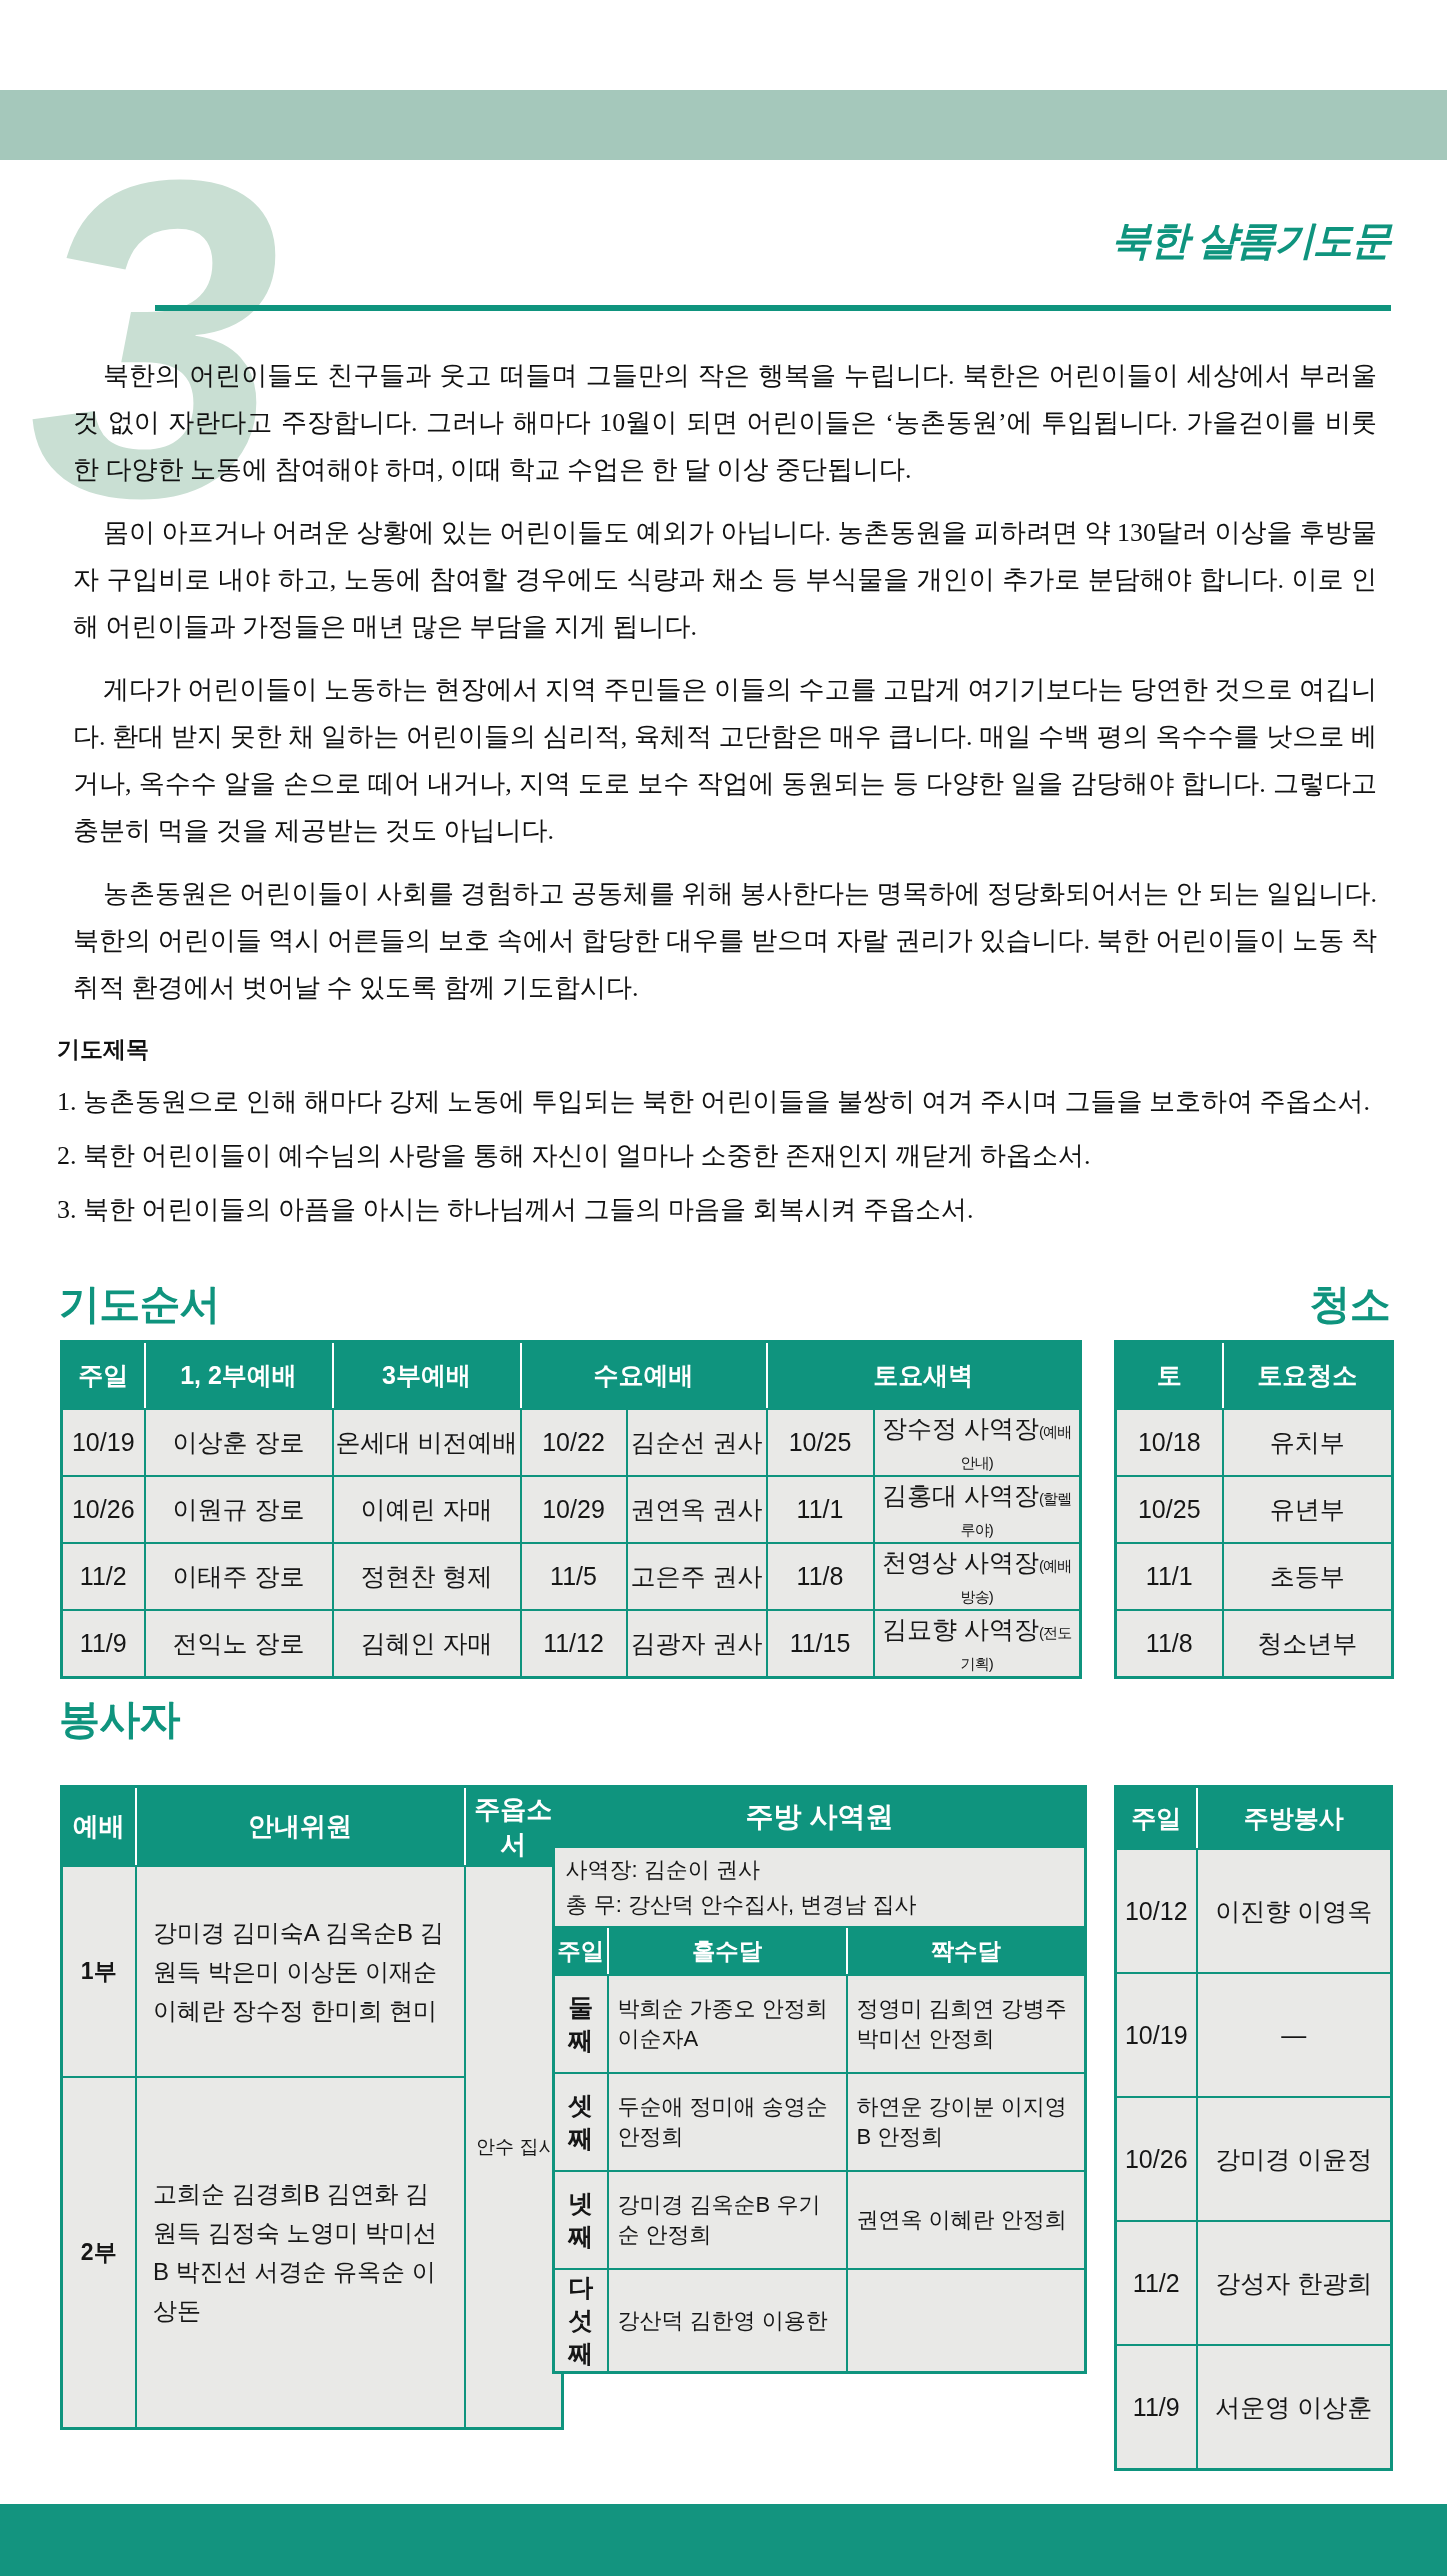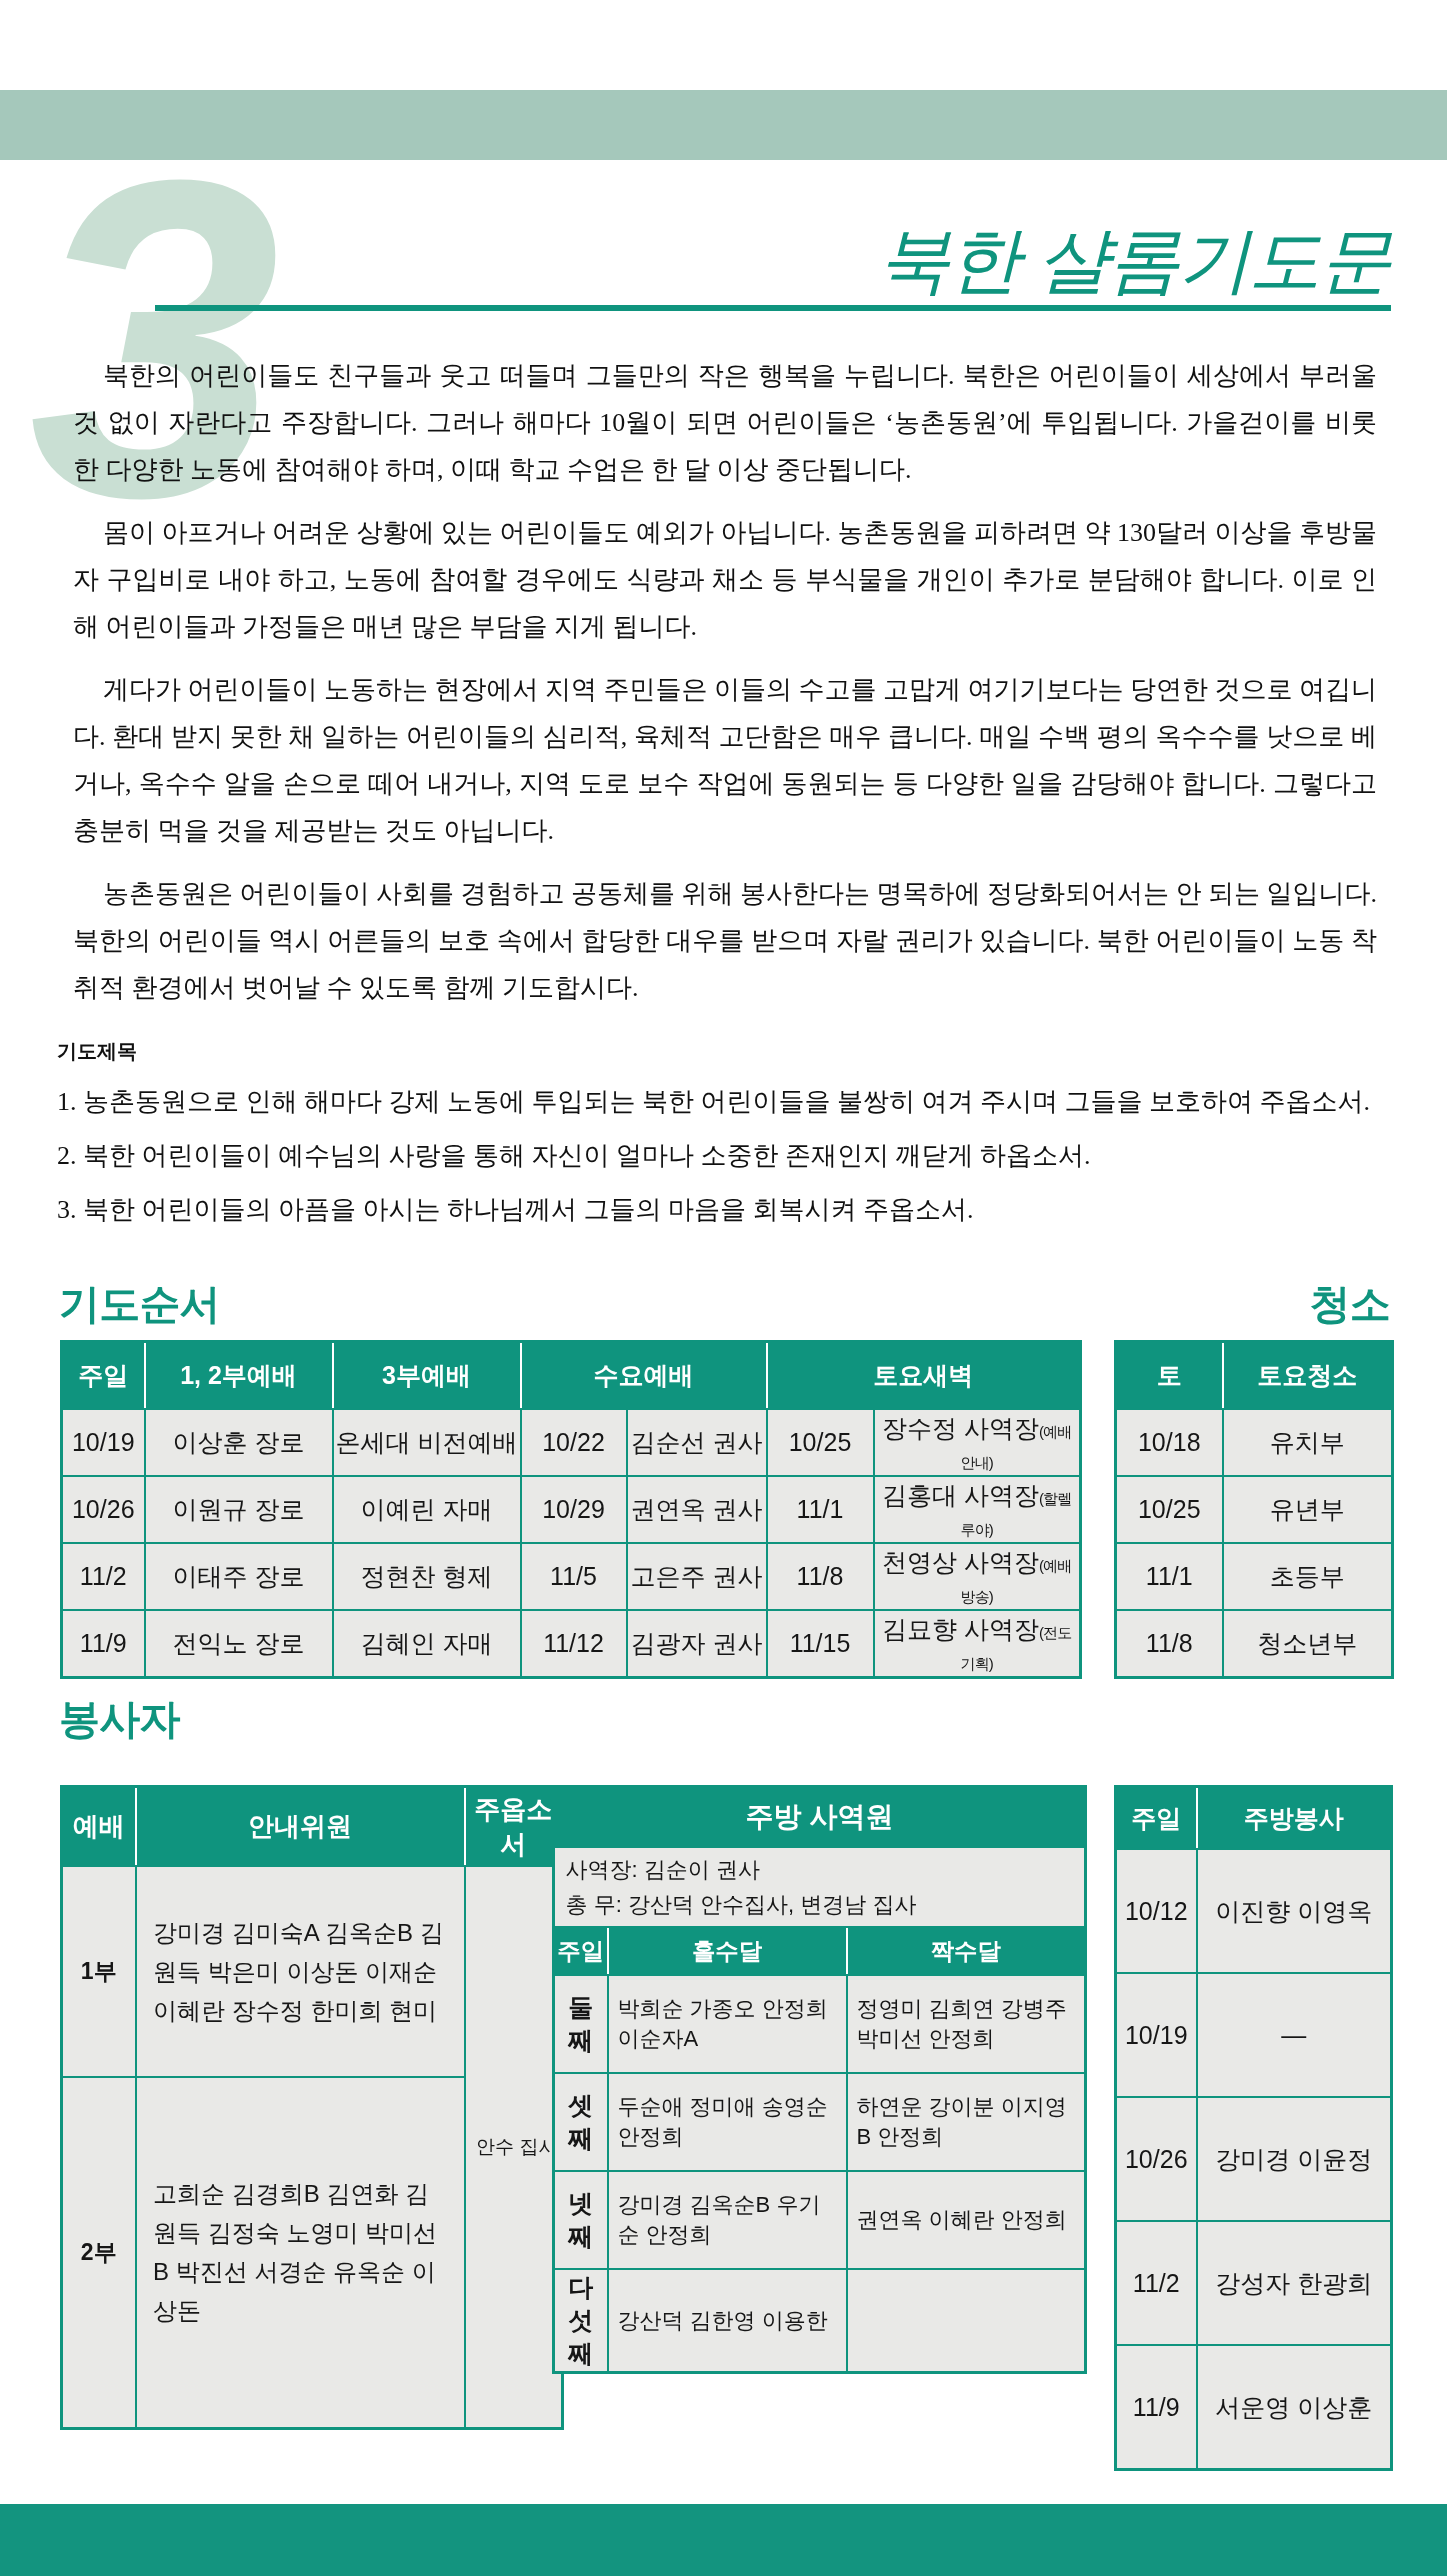--- a/index.html
+++ b/index.html
@@ -10,31 +10,31 @@
   }
   .band-top { position:absolute; left:0; top:90px; width:1447px; height:70px; background:#a5c8bb; z-index:0; }
   .band-bottom { position:absolute; left:0; top:2504px; width:1447px; height:72px; background:#13947f; z-index:0; }
   .num3 {
     position:absolute; left:29px; top:113px; z-index:1;
     font-size:452px; line-height:452px; font-weight:bold; font-style:italic;
     color:#c9dfd3; font-family:"Liberation Sans", sans-serif;
   }
   .page-title {
     position:absolute; top:213px; right:57px; z-index:2;
-    font-size:72px; font-weight:normal; font-style:italic; letter-spacing:-1.5px;
+    font-size:40px; font-weight:bold; font-style:italic; letter-spacing:-1.5px;
     color:#0f947e;
   }
   .title-rule { position:absolute; left:155px; top:305px; width:1236px; height:6px; background:#0f947e; z-index:2; }
 
   .article {
     position:absolute; left:57px; top:336px; width:1336px; z-index:2;
     font-family:"Liberation Serif", serif; font-size:26px; line-height:47px; color:#111;
   }
   .article p { margin:16px; text-align:justify; text-indent:30px; }
-  .prayer-heading { font-family:Liberation Serif, serif; font-weight:bold; font-size:20px; line-height:48px; }
+  .prayer-heading { font-family:Liberation Mono, monospace; font-weight:bold; font-size:23px; line-height:48px; }
   .prayer-item { line-height:54px; }
 
   .sec-title {
     position:absolute; z-index:2; font-size:41px; font-weight:bold;
     color:#0f947e; letter-spacing:-0.8px;
   }
   #prayer-order-title { left:59px; top:1277px; }
   #cleaning-title   { top:1277px; right:57px; }
   #volunteers-title { left:59px; top:1692px; }
 

